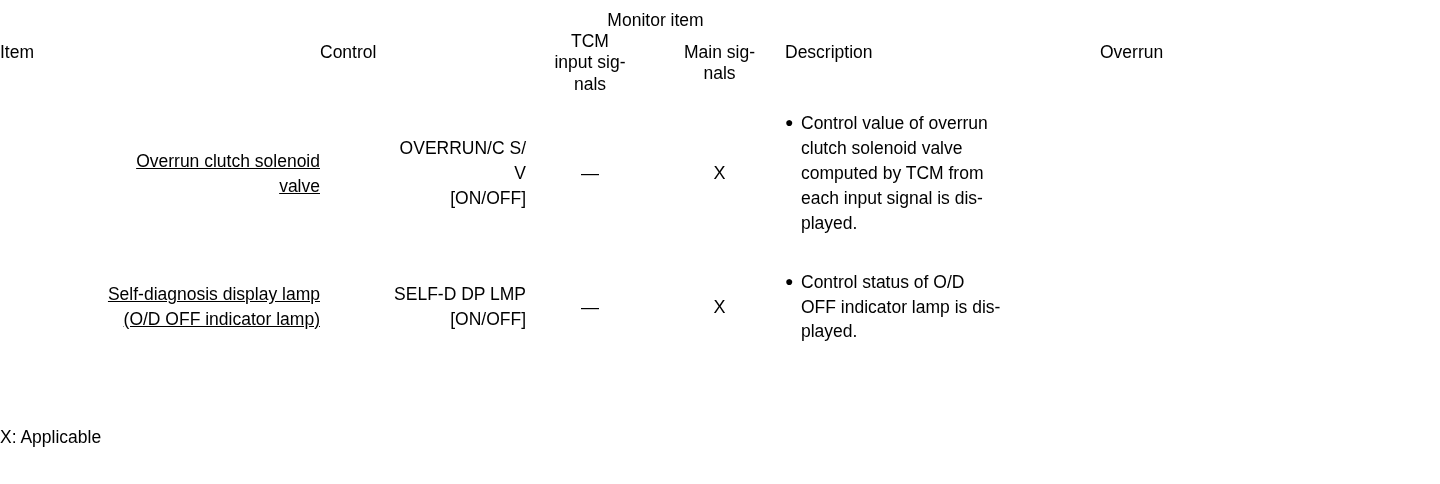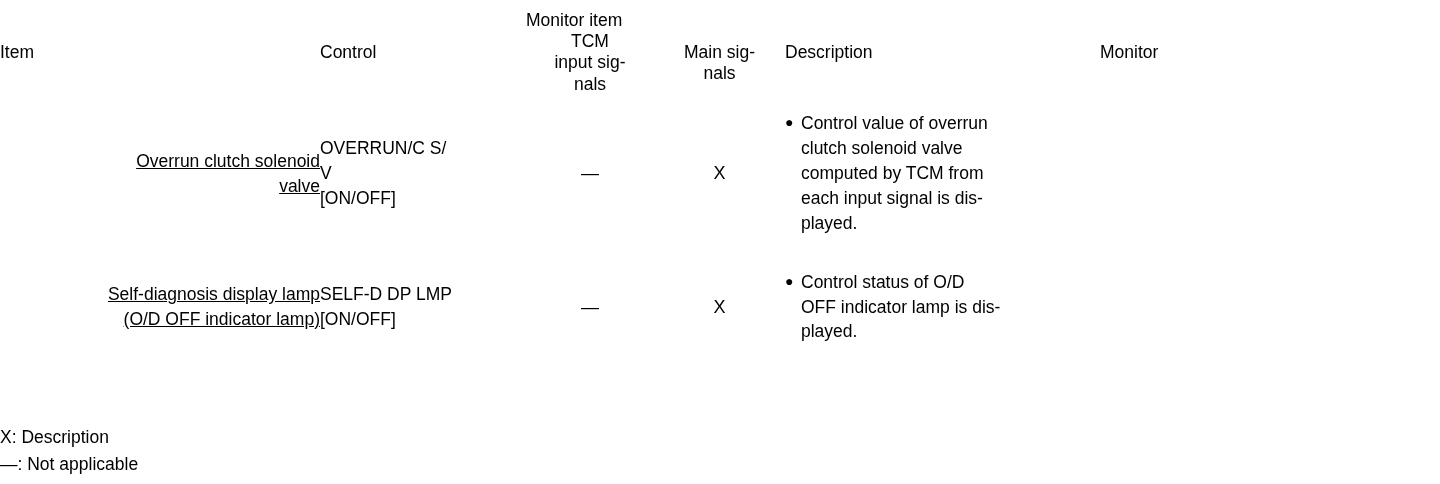--- a/index.html
+++ b/index.html
@@ -48,39 +48,39 @@
   
   .vdiv-l { border-left: 1.3px solid #000; }
 
   
   .hd {
     text-align: left;
     line-height: 1.28;
     padding: 6px 6px;
   }
   .hd-monitor {
-    text-align: left;
+    text-align: center;
     padding: 6px 4px 5px 4px;
   }
   .hd-sub {
     text-align: center;
     line-height: 1.22;
     padding: 6px 6px 10px 6px;
   }
 
   
   .c-item {
     text-align: right;
     padding: 10px 10px 10px 18px;
     line-height: 1.42;
     vertical-align: top;
     text-decoration: underline;
   }
   .c-display {
-    text-align: left;
+    text-align: right;
     padding: 10px 8px 10px 16px;
     line-height: 1.42;
     vertical-align: top;
     margin-left: 8px;
   }
   .c-mark {
     text-align: center;
     vertical-align: middle;
     font-size: 18px;
   }
@@ -133,21 +133,21 @@
       <col style="width:315px">
       <col style="width:318px">
     </colgroup>
 
     <thead>
       <tr>
         <th class="hd rule-top vdiv-none" rowspan="2">Item</th>
         <th class="hd rule-top vdiv-l" rowspan="2">Control</th>
         <th class="hd-monitor rule-top rule-thinbot vdiv-l" colspan="2">Monitor item</th>
         <th class="hd rule-top vdiv-l" rowspan="2">Description</th>
-        <th class="hd rule-top vdiv-l" rowspan="2">Monitor</th>
+        <th class="hd rule-top vdiv-l" rowspan="2">Overrun</th>
       </tr>
       <tr>
         <th class="hd-sub pre-lines vdiv-l">TCM
 input sig-
 nals</th>
         <th class="hd-sub pre-lines vdiv-l">Main sig-
 nals</th>
       </tr>
     </thead>
 
@@ -189,17 +189,16 @@
 played.</span>
           </div>
         </td>
         <td class="c-remarks rule-thickbot vdiv-l"></td>
       </tr>
 
     </tbody>
   </table>
 
   <div class="legend">
-    <div>X: Description</div>
-    <div>—: Not applicable</div>
+    <div>X: Applicable</div>
   </div>
 
 </div>
 
 </body></html>

